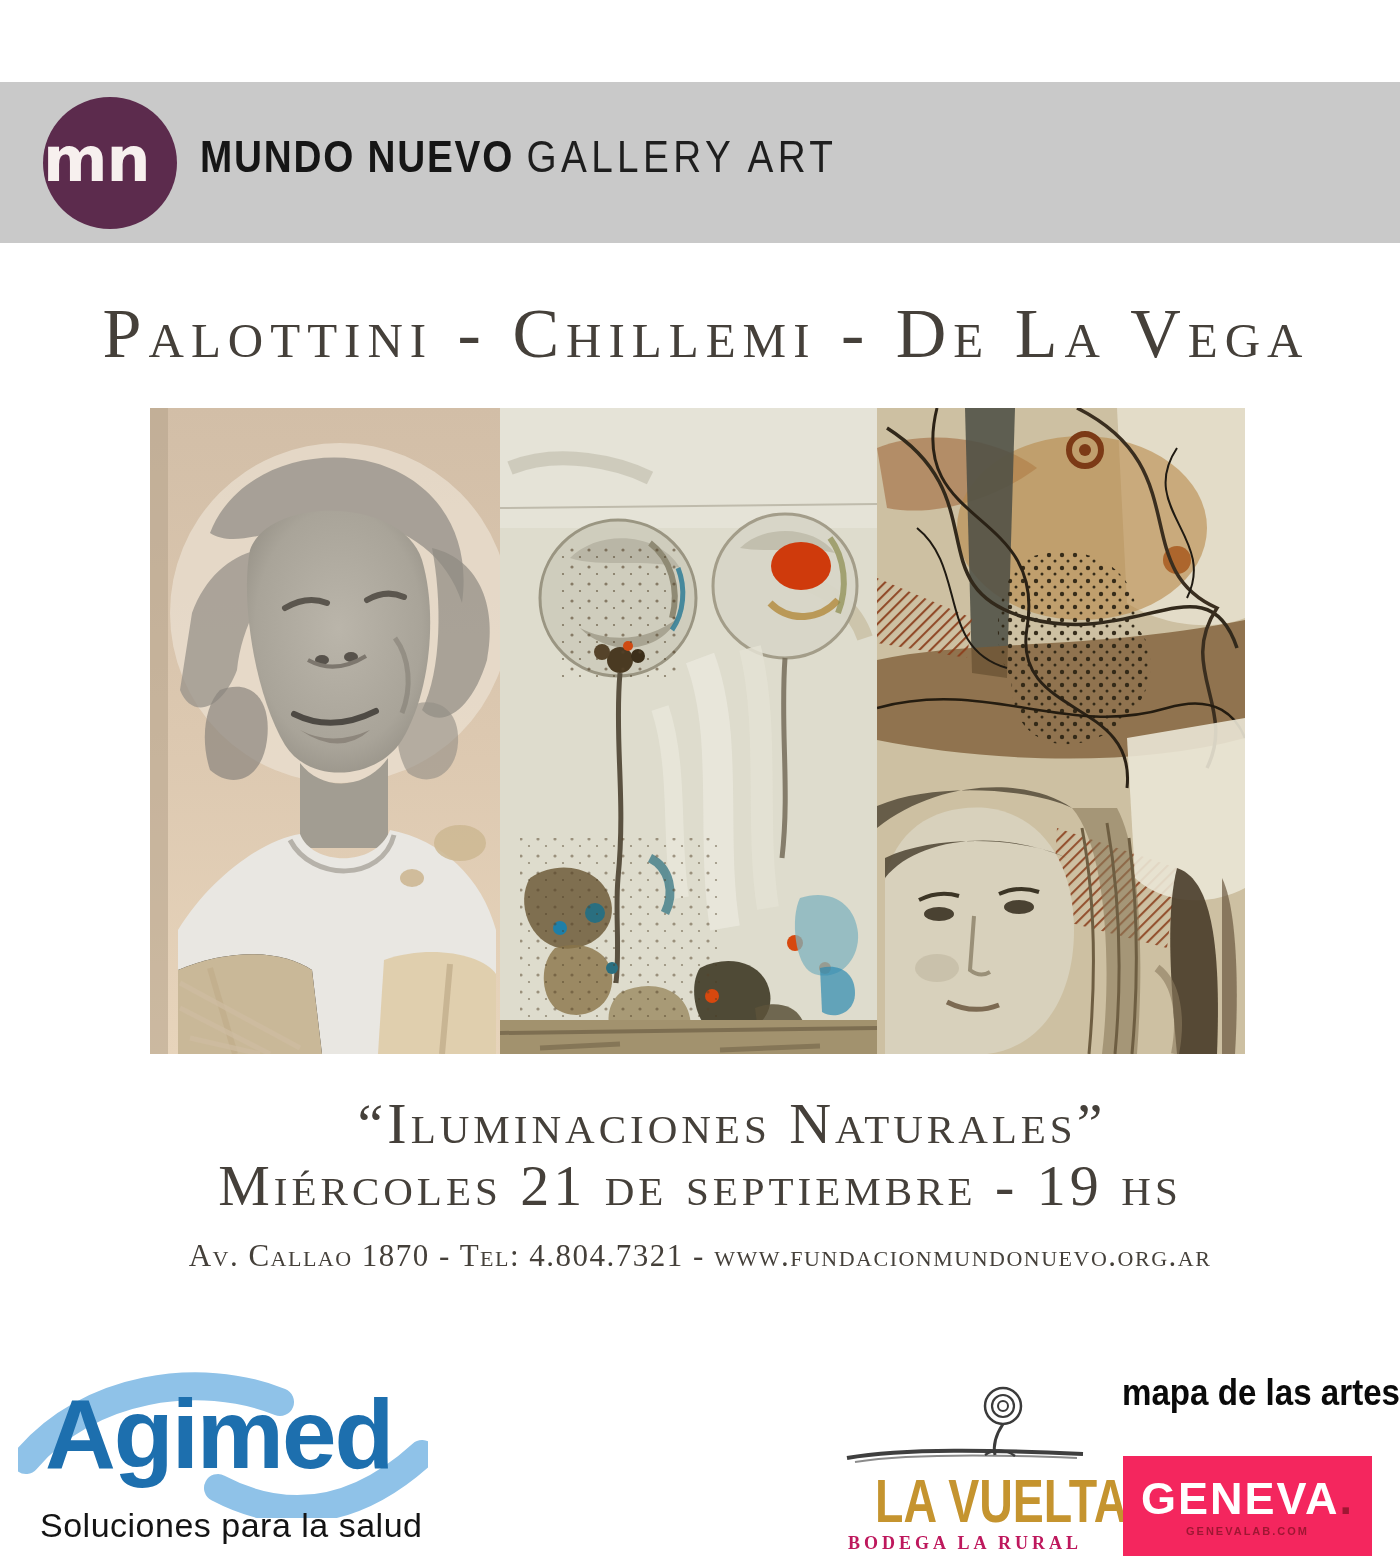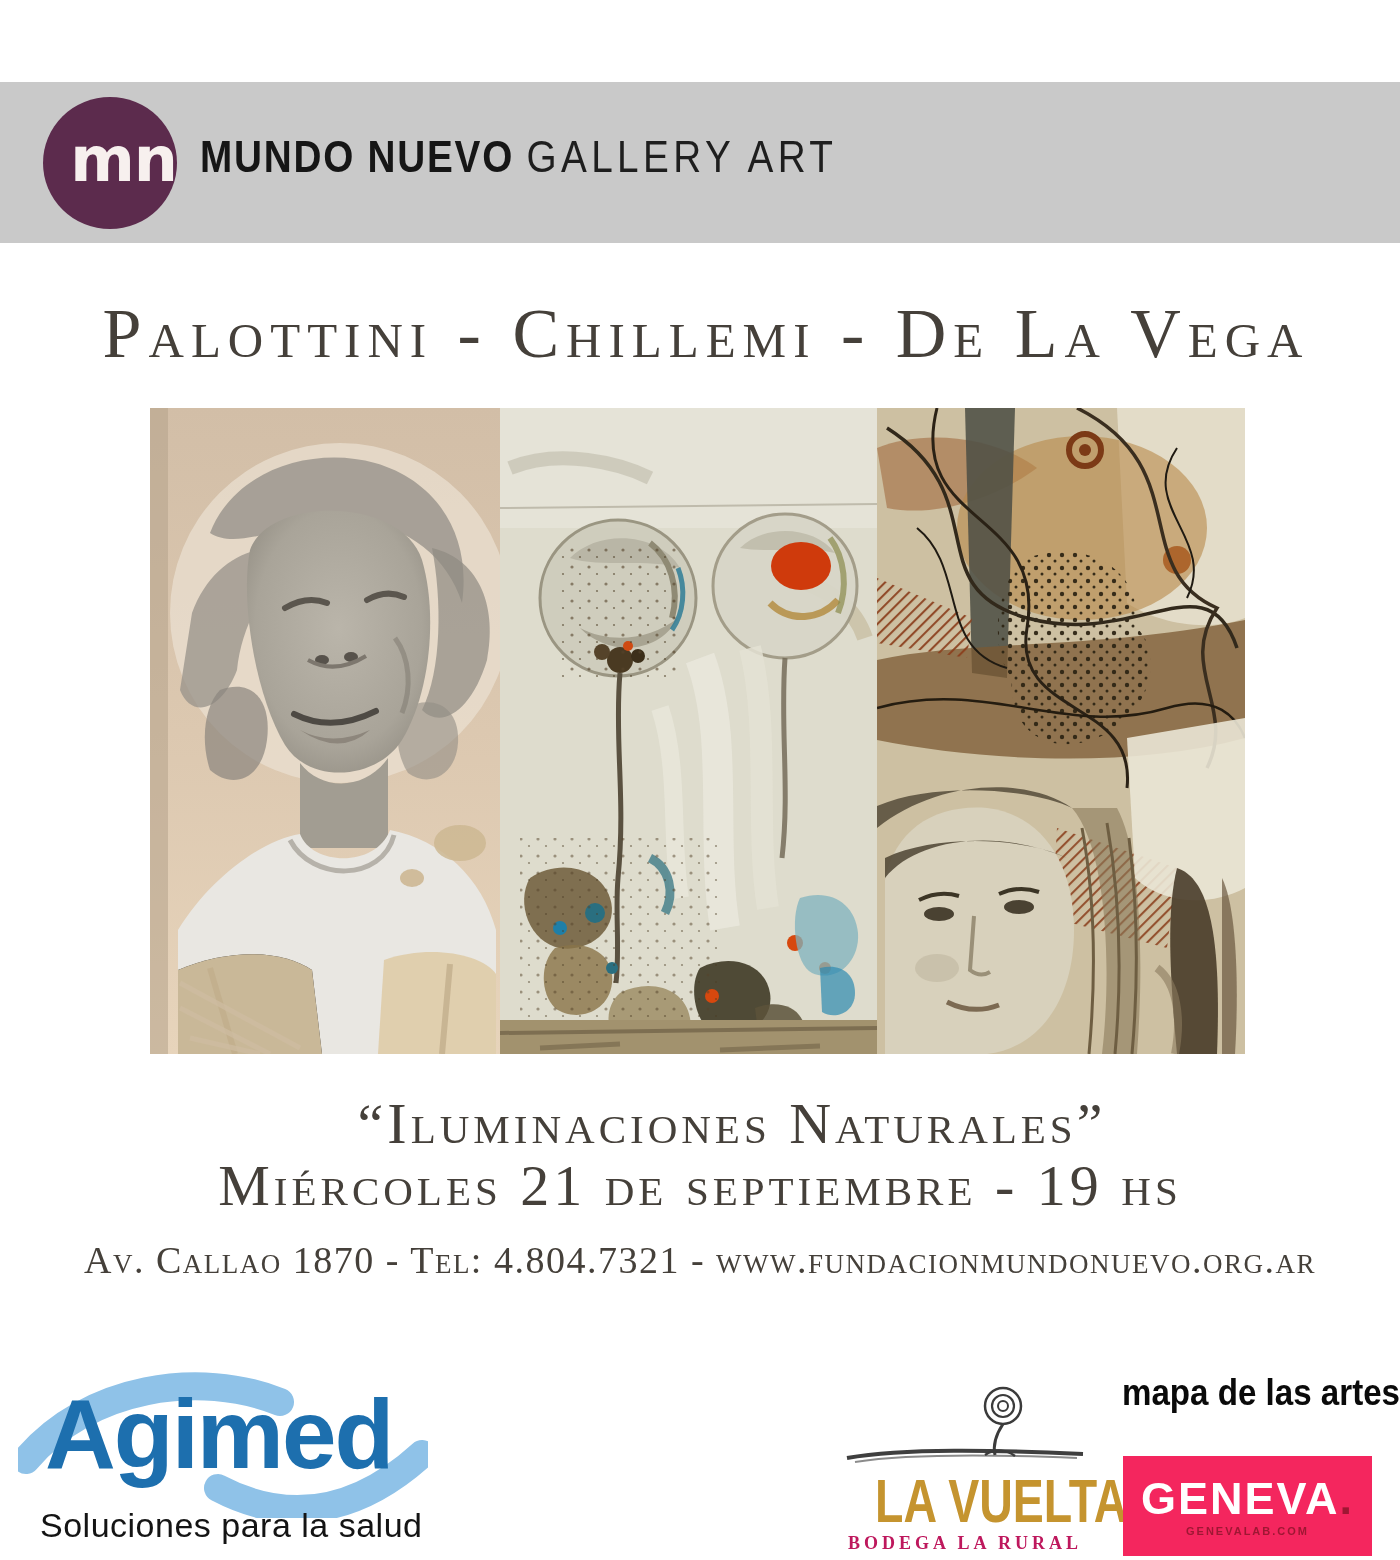--- a/index.html
+++ b/index.html
@@ -2,36 +2,36 @@
 <html style="--band_gray: #c9c9c9; --logo_plum: #5c2b4d; --text_dark: #45403a; --agimed_blue: #1d6fae; --agimed_wave: #8fc2e8; --lavuelta_gold: #c5942f; --geneva_pink: #f4265e; --geneva_dark: #9e1733;"><head>
 <meta charset="utf-8">
 <style>
   html,body{margin:0;padding:0;background:#ffffff;}
   .page{position:relative;width:1400px;height:1560px;background:#ffffff;overflow:hidden;
         font-family:"Liberation Sans",sans-serif;}
 
   
   .band{position:absolute;left:0;top:82px;width:1400px;height:161px;background:var(--band_gray);}
   .mn-logo{position:absolute;left:43px;top:15px;width:134px;height:132px;border-radius:50%;
-           background:var(--logo_plum);display:flex;align-items:center;justify-content:flex-end;}
+           background:var(--logo_plum);display:flex;align-items:center;justify-content:flex-start;}
   .mn-logo span{color:#f7f0ee;font-family:"DejaVu Sans",sans-serif;font-weight:700;
                 font-size:62px;letter-spacing:-1px;line-height:1;padding-bottom:6px;}
   .wordmark{position:absolute;left:200px;top:50px;white-space:nowrap;
             transform:scaleX(.88);transform-origin:left center;color:#161616;}
   .wm-bold{font-weight:700;font-size:44px;letter-spacing:2px;}
   .wm-light{font-weight:400;font-size:44px;letter-spacing:5px;margin-left:14px;color:#1e1e1e;}
 
   
   .serifcaps{font-family:"Liberation Serif",serif;font-variant:small-caps;
              color:var(--text_dark);text-align:center;white-space:nowrap;}
   .title{position:absolute;left:0;top:288px;width:1400px;font-size:70px;font-weight:400;
          letter-spacing:7px;margin:6px;}
   .cap1{position:absolute;left:0;top:1090px;width:1400px;font-size:58px;letter-spacing:4px;padding-left:32px;}
   .cap2{position:absolute;left:0;top:1152px;width:1400px;font-size:58px;letter-spacing:4px;}
-  .address{position:absolute;left:0;top:1238px;width:1400px;font-size:38px;letter-spacing:1.5px;}
+  .address{position:absolute;left:0;top:1238px;width:1400px;font-size:31px;letter-spacing:1.5px;}
 
   
   .artworks{position:absolute;left:150px;top:408px;width:1095px;height:646px;display:flex;}
   .artworks svg{display:block;height:646px;}
 
   
   .agimed-wave{position:absolute;left:18px;top:1368px;z-index:1;}
   .agimed-name{position:absolute;left:45px;top:1385px;z-index:2;font-weight:700;
                font-size:98px;line-height:1;color:var(--agimed_blue);letter-spacing:-2px;}
   .agimed-tagline{position:absolute;left:40px;top:1506px;z-index:2;font-size:34px;

